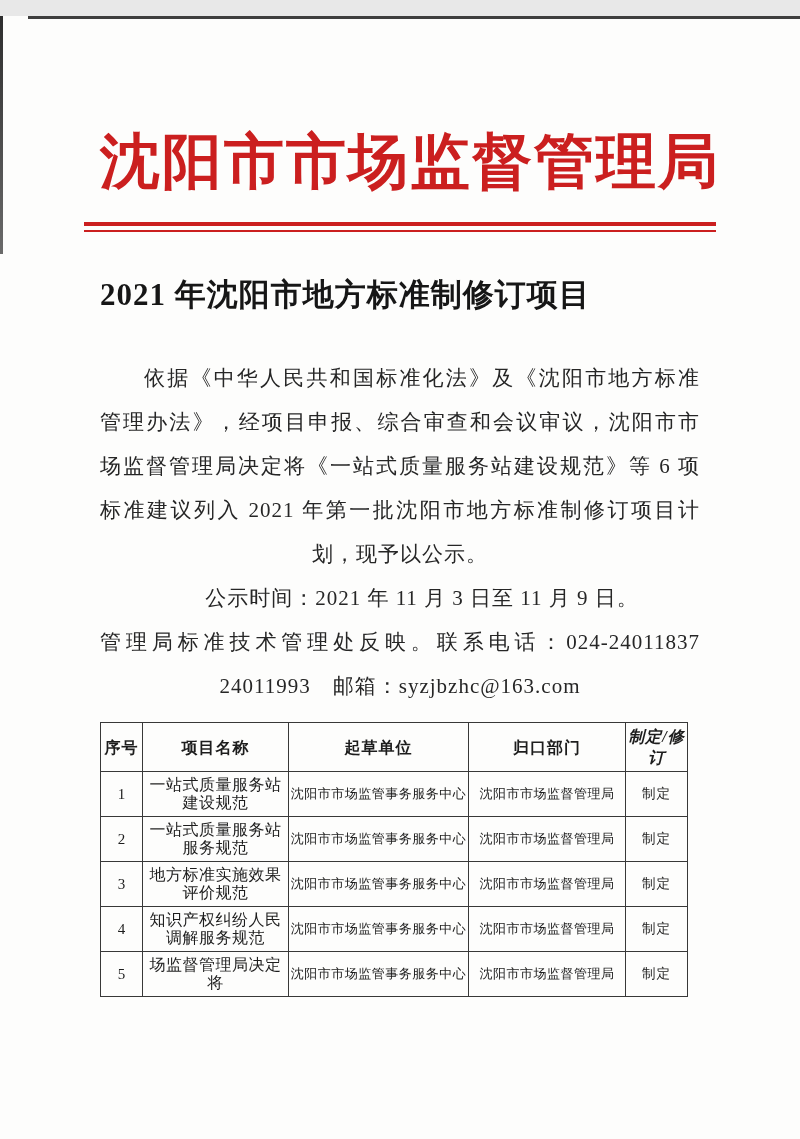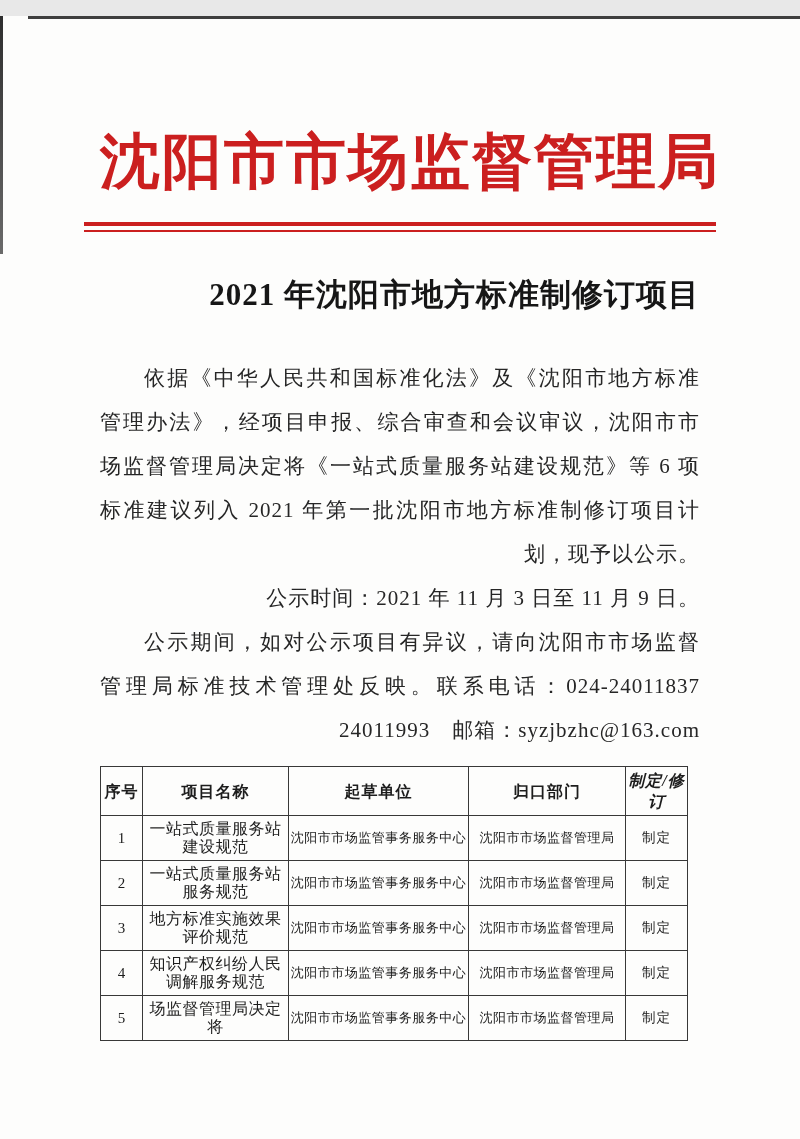--- a/index.html
+++ b/index.html
@@ -37,37 +37,37 @@
     line-height:96px;
     color:#cb1f1f;
     white-space:nowrap;
   }
   .rules{margin:12px -16px 0 -16px;}
   .rule-thick{height:4px;background:#cb1f1f;}
   .rule-thin{height:2px;background:#cb1f1f;margin-top:4px;}
   
   .doc-title{
     margin-top:40px;
-    text-align:right;
+    text-align:left;
     font-size:31px;
     font-weight:bold;
     line-height:46px;
     letter-spacing:1px;
     color:#161616;
   }
   
   .body-text{
     margin-top:38px;
     font-size:21px;
     letter-spacing:1px;
     color:#262626;
   }
   .body-line{
     line-height:44px;
-    text-align:right;
+    text-align:center;
     white-space:normal;
   }
   .body-line.just{
     text-align:justify;
     text-align-last:justify;
   }
   .body-line.indent{
     padding-left:44px;
   }
   
@@ -125,21 +125,20 @@
         <div class="body-line just indent">依据《中华人民共和国标准化法》及《沈阳市地方标准</div>
         <div class="body-line just">管理办法》，经项目申报、综合审查和会议审议，沈阳市市</div>
         <div class="body-line just">场监督管理局决定将《一站式质量服务站建设规范》等 6 项</div>
         <div class="body-line just">标准建议列入 2021 年第一批沈阳市地方标准制修订项目计</div>
         <div class="body-line">划，现予以公示。</div>
       </div>
       <div>
         <div class="body-line indent">公示时间：2021 年 11 月 3 日至 11 月 9 日。</div>
       </div>
       <div>
-        <div class="body-line just indent">公示期间，如对公示项目有异议，请向沈阳市市场监督</div>
         <div class="body-line just">管理局标准技术管理处反映。联系电话：024-24011837</div>
         <div class="body-line">24011993　邮箱：syzjbzhc@163.com</div>
       </div>
     </div>
 
     <table class="projects">
       <colgroup>
         <col style="width:42px">
           <col style="width:146px">
           <col style="width:180px">

